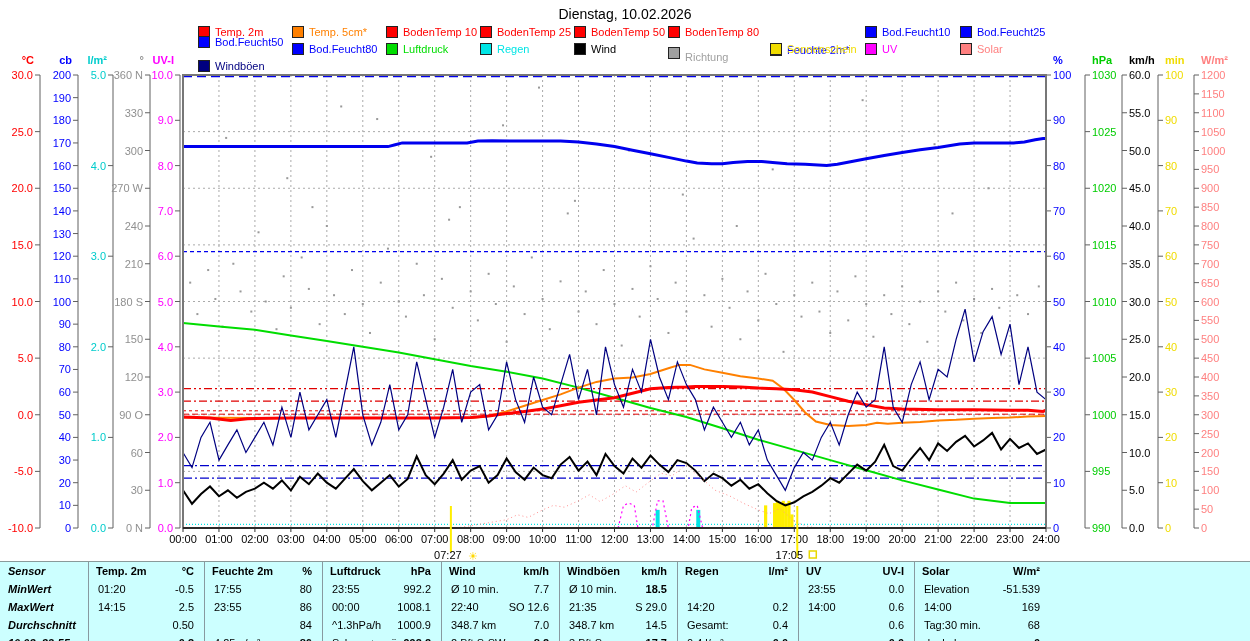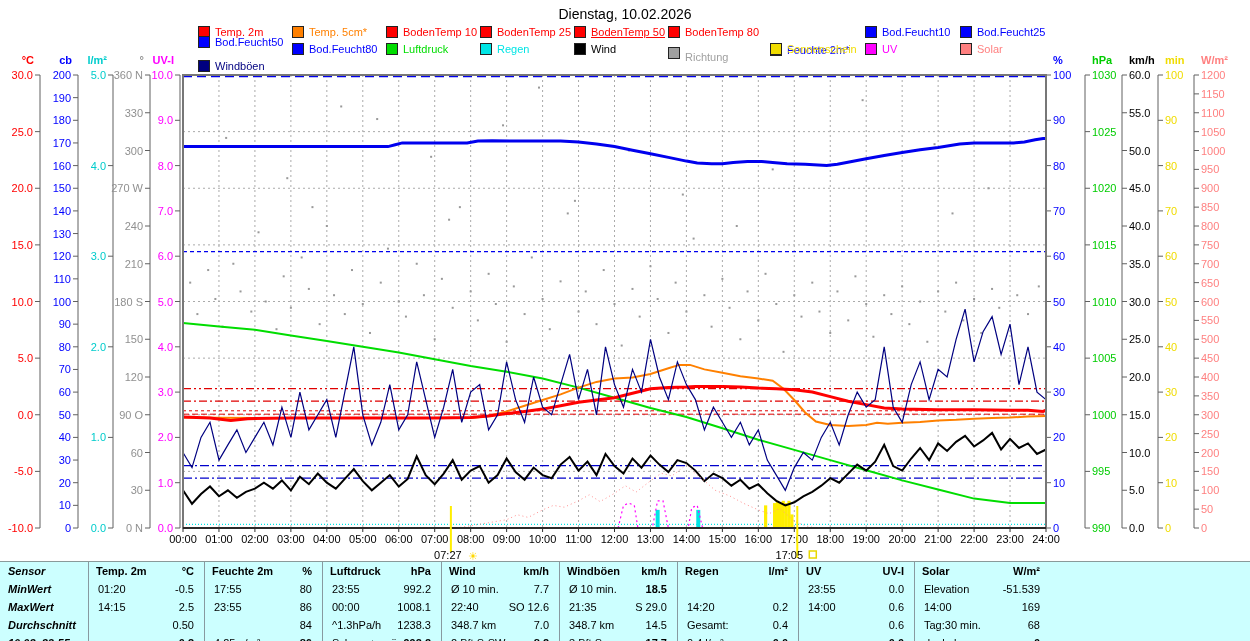--- a/index.html
+++ b/index.html
@@ -40,21 +40,21 @@
     <div class="legend-item" style="left: 386px; top: 26px;">
       <span class="legend-swatch" style="background: rgb(255, 0, 0);"></span>
       <span style="color: rgb(255, 0, 0);">BodenTemp 10</span>
     </div>
     <div class="legend-item" style="left: 480px; top: 26px;">
       <span class="legend-swatch" style="background: rgb(255, 0, 0);"></span>
       <span style="color: rgb(255, 0, 0);">BodenTemp 25</span>
     </div>
     <div class="legend-item" style="left: 574px; top: 26px;">
       <span class="legend-swatch" style="background: rgb(255, 0, 0);"></span>
-      <span style="color: rgb(255, 0, 0); text-decoration: underline;">BodenTemp 50</span>
+      <span style="color: rgb(255, 0, 0);">BodenTemp 50</span>
     </div>
     <div class="legend-item" style="left: 668px; top: 26px;">
       <span class="legend-swatch" style="background: rgb(255, 0, 0);"></span>
       <span style="color: rgb(255, 0, 0);">BodenTemp 80</span>
     </div>
     <div class="legend-item" style="left: 770px; top: 44px; text-align: center;">
       <span class="legend-swatch" style="background: rgb(0, 0, 255);"></span>
       <span style="color: rgb(0, 0, 255);">Feuchte 2m*</span>
     </div>
     <div class="legend-item" style="left: 865px; top: 26px;">
@@ -703,21 +703,21 @@
     <div class="tcell " style="left: 687px; top: 39px;">14:20</div>
     <div class="tcell tval" style="left: 677px; top: 39px; width: 111px;">0.2</div>
     <div class="tcell " style="left: 808px; top: 39px;">14:00</div>
     <div class="tcell tval" style="left: 798px; top: 39px; width: 106px;">0.6</div>
     <div class="tcell " style="left: 924px; top: 39px;">14:00</div>
     <div class="tcell tval" style="left: 914px; top: 39px; width: 126px;">169</div>
     <div class="tcell tr-label bold" style="left: 8px; top: 57px;">Durchschnitt</div>
     <div class="tcell tval" style="left: 88px; top: 57px; width: 106px;">0.50</div>
     <div class="tcell tval" style="left: 204px; top: 57px; width: 108px;">84</div>
     <div class="tcell " style="left: 332px; top: 57px;">^1.3hPa/h</div>
-    <div class="tcell tval" style="left: 322px; top: 57px; width: 109px;">1238.3</div>
+    <div class="tcell tval" style="left: 322px; top: 57px; width: 109px;">1000.9</div>
     <div class="tcell " style="left: 451px; top: 57px;">348.7 km</div>
     <div class="tcell tval" style="left: 441px; top: 57px; width: 108px;">7.0</div>
     <div class="tcell " style="left: 569px; top: 57px;">348.7 km</div>
     <div class="tcell tval" style="left: 559px; top: 57px; width: 108px;">14.5</div>
     <div class="tcell " style="left: 687px; top: 57px;">Gesamt:</div>
     <div class="tcell tval" style="left: 677px; top: 57px; width: 111px;">0.4</div>
     <div class="tcell tval" style="left: 798px; top: 57px; width: 106px;">0.6</div>
     <div class="tcell " style="left: 924px; top: 57px;">Tag:30 min.</div>
     <div class="tcell tval" style="left: 914px; top: 57px; width: 126px;">68</div>
     <div class="tcell tr-label bold" style="left: 8px; top: 75px;">10.02. 23:55</div>

